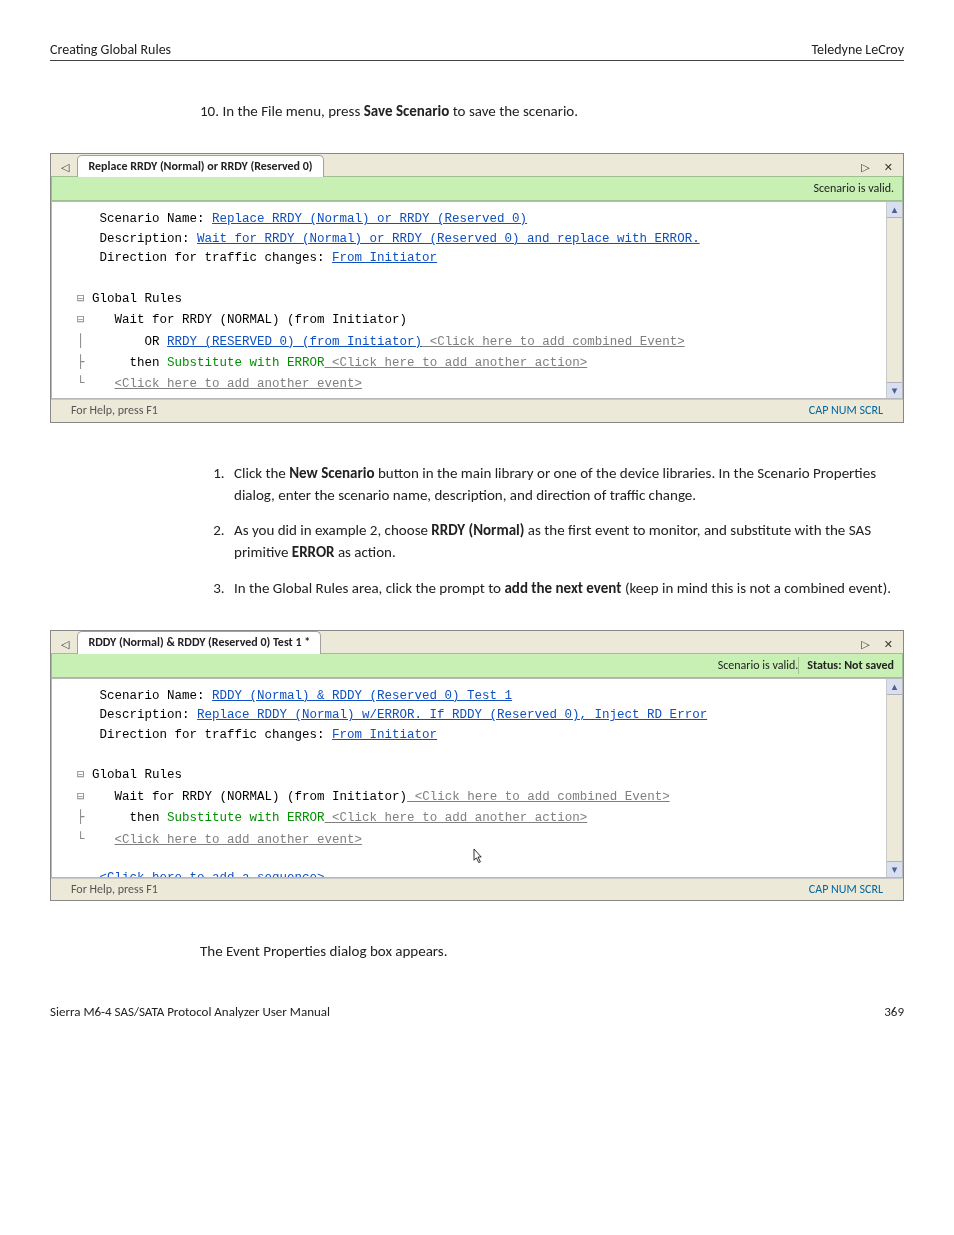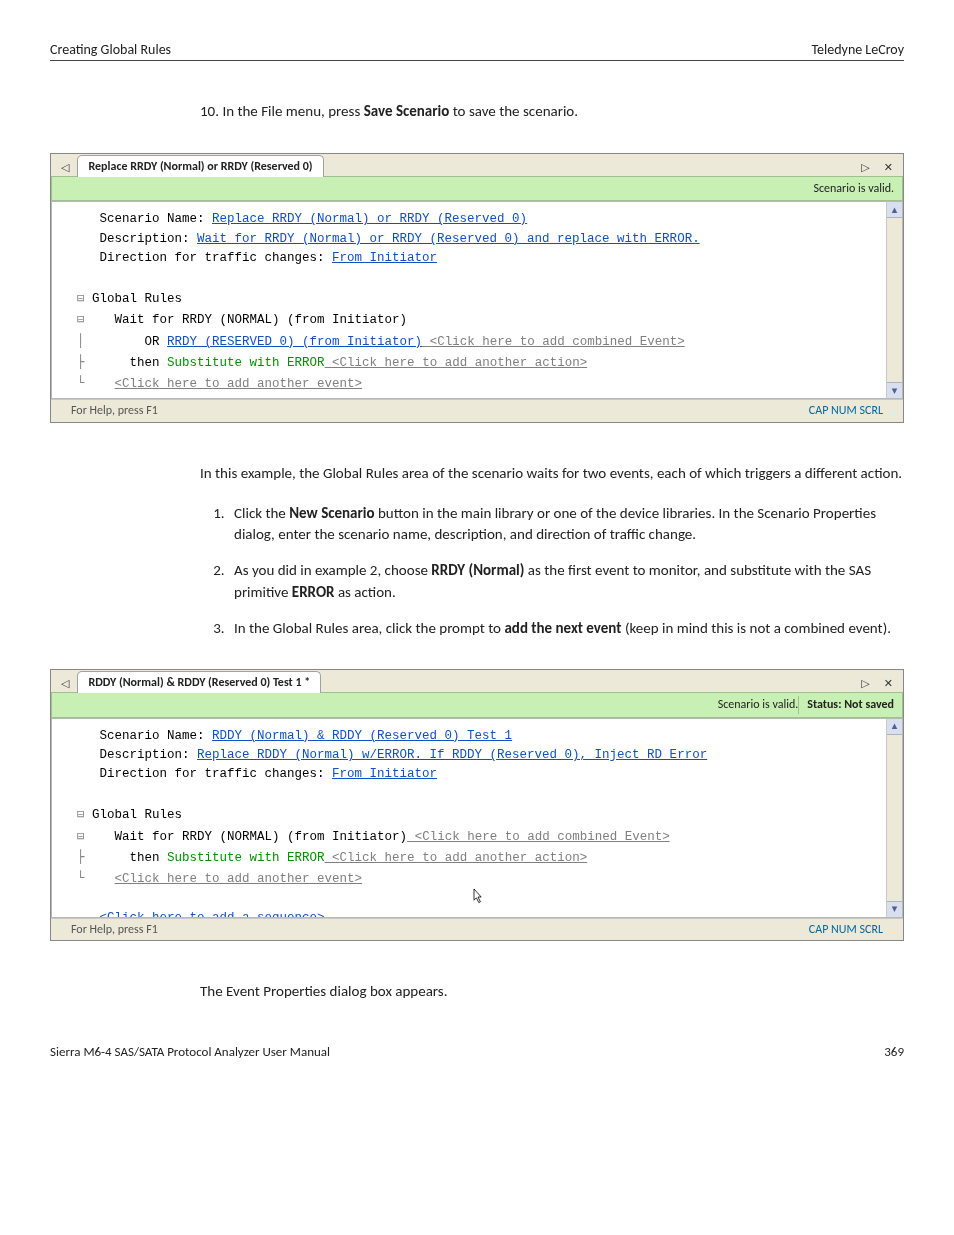--- a/index.html
+++ b/index.html
@@ -154,21 +154,20 @@
       <div class="ar ard">▾</div>
     </div>
   </div>
   <div class="helpbar">
     <span>For Help, press F1</span>
     <span class="dim">CAP NUM SCRL</span>
   </div>
 </div>
 
 <div class="content">
-  <p class="para">In this example, the Global Rules area of the scenario waits for two events, each of which triggers a different action.</p>
   <ol>
     <li>
       <span>Click the </span><span class="bold">New Scenario</span><span> button in the main library or one of the device libraries. In the Scenario Properties dialog, enter the scenario name, description, and direction of traffic change.</span>
     </li>
     <li>
       <span>As you did in example 2, choose </span><span class="bold">RRDY (Normal)</span><span> as the first event to monitor, and substitute with the SAS primitive </span><span class="bold">ERROR</span><span> as action.</span>
     </li>
     <li>
       <span>In the Global Rules area, click the prompt to </span><span class="bold">add the next event</span><span> (keep in mind this is not a combined event).</span>
     </li>

